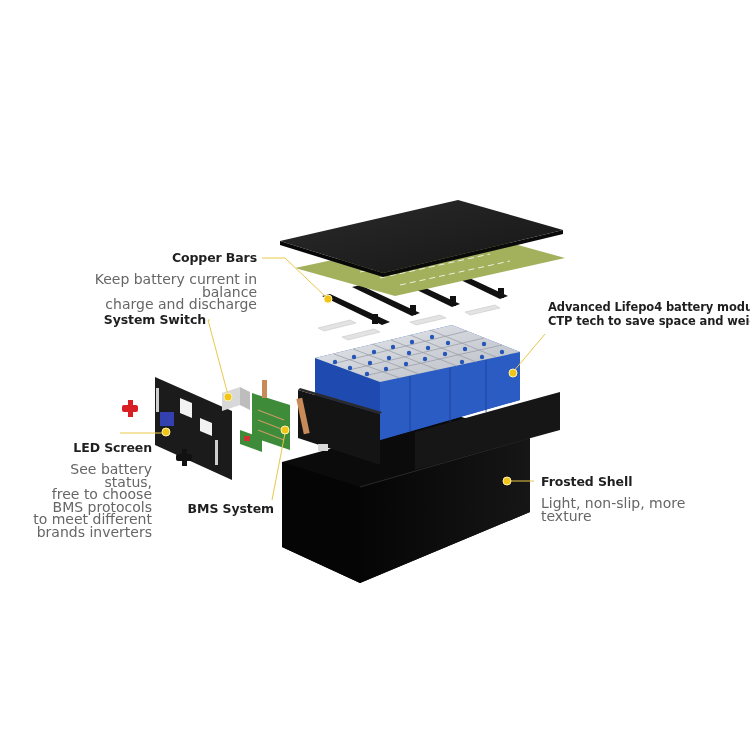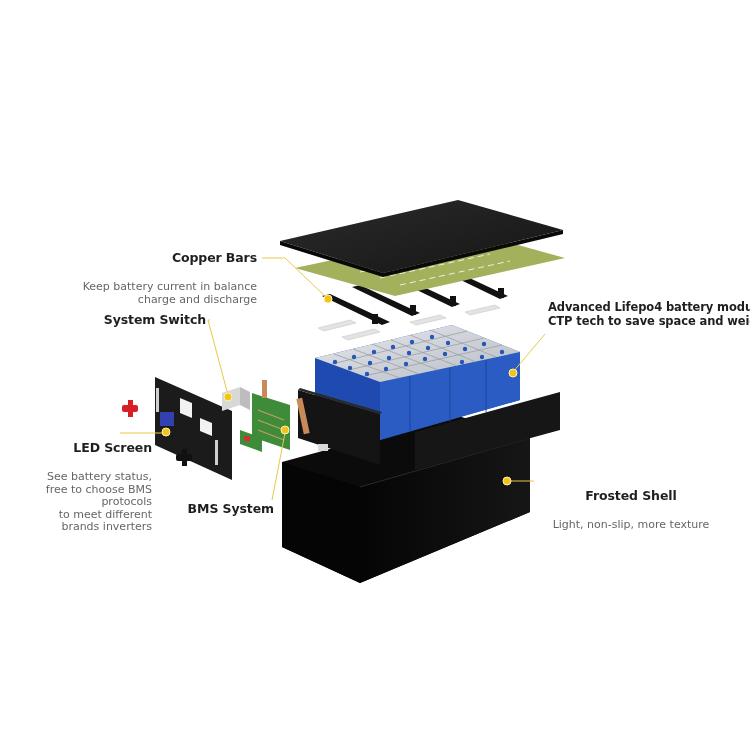--- a/index.html
+++ b/index.html
@@ -1,21 +1,21 @@
 <!DOCTYPE html>
 <html><head>
 <meta charset="utf-8">
 <style>
   html, body { margin:0; padding:0; background:#ffffff; }
   body { width:750px; height:750px; position:relative; overflow:hidden; font-family:"DejaVu Sans", sans-serif; }
   .stage { position:absolute; left:0; top:0; width:750px; height:750px; }
   svg.art { position:absolute; left:0; top:0; }
   .callout { position:absolute; color:#222; }
   .callout .title { font-weight:bold; font-size:12.5px; color:#1f1f1f; letter-spacing:-0.1px; white-space:nowrap; }
-  .callout .desc { font-size:11px; color:#666; line-height:12.5px; margin-top:16px; }
+  .callout .desc { font-size:14px; color:#666; line-height:12.5px; margin-top:8px; }
   .right { text-align:right; }
   .left { text-align:left; }
 </style>
 </head>
 <body>
 
 <div class="stage">
 
 <svg class="art" width="750" height="750" viewBox="0 0 750 750">
   <defs>
@@ -207,21 +207,21 @@
 
 <div class="callout right" style="left:20px; top:440px; width:132px;">
   <div class="title">LED Screen</div>
   <div class="desc">
     <div>See battery status,</div>
     <div>free to choose BMS protocols</div>
     <div>to meet different brands inverters</div>
   </div>
 </div>
 
-<div class="callout left" style="left:541px; top:488px; width:180px;text-align:center;">
+<div class="callout left" style="left:541px; top:474px; width:180px;">
   <div class="title">Frosted Shell</div>
   <div class="desc">
     <div>Light, non-slip, more texture</div>
   </div>
 </div>
 
 <div class="callout right" style="left:40px; top:501px; width:234px;">
   <div class="title">BMS System</div>
 </div>
 

